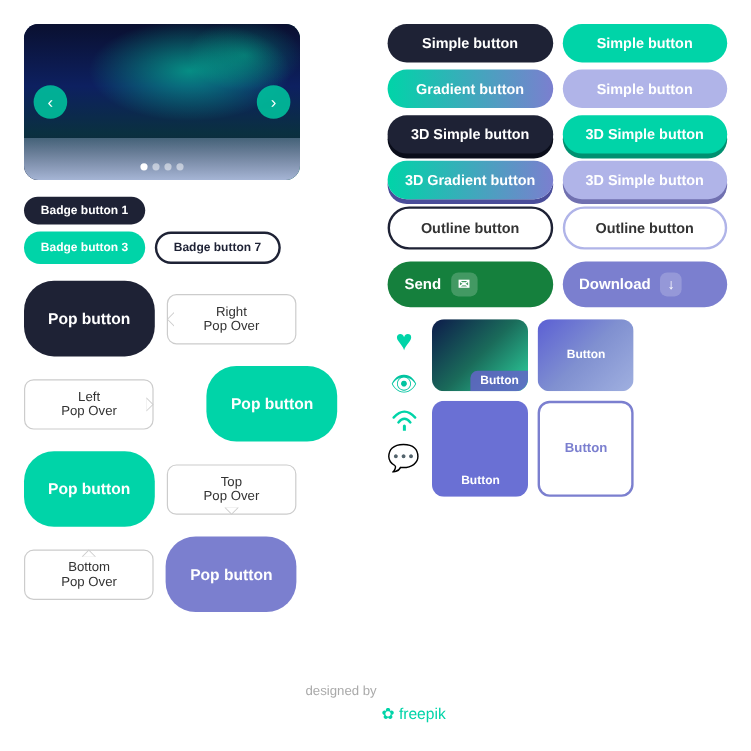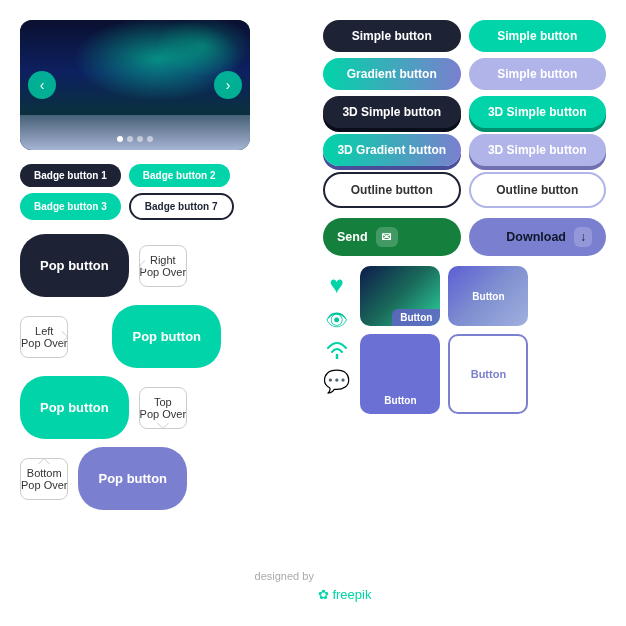--- a/index.html
+++ b/index.html
@@ -128,21 +128,21 @@
       font-weight: 700;
       padding: 24px 20px;
     }
     .pop-dark { background: #1e2235; color: white; }
     .pop-teal { background: #00d4a8; color: white; }
     .pop-purple { background: #7b7fcf; color: white; }
 
     .popover-box {
       border: 1.5px solid #ccc;
       border-radius: 8px;
-      padding: 8px 0;
+      padding: 8px 30px;
       font-size: 11px;
       color: #333;
       background: white;
       text-align: center;
       position: relative;
       white-space: nowrap;
     }
     .popover-box.right-pop::before {
       content: '';
       position: absolute;
@@ -290,21 +290,21 @@
       cursor: pointer;
       border-radius: 25px;
       font-size: 12.5px;
       font-weight: 600;
       padding: 9px 14px;
       display: flex;
       align-items: center;
       gap: 8px;
     }
     .action-btn-teal { background: #15803d; color: white; }
-    .action-btn-purple { background: #7b7fcf; color: #0f172a; justify-content: flex-end; }
+    .action-btn-purple { background: #7b7fcf; color: #ffffff; }
     .action-icon {
       background: rgba(255,255,255,0.2);
       border-radius: 6px;
       padding: 3px 6px;
       font-size: 12px;
     }
 
     
     .bottom-section {
       display: flex;
@@ -443,21 +443,20 @@
           <div class="dot"></div>
           <div class="dot"></div>
           <div class="dot"></div>
         </div>
       </div>
     </div>
 
     <div class="badge-section">
       <div class="badge-row">
         <button class="badge-btn badge-dark">Badge button 1</button>
-        <button class="badge-btn badge-teal">Badge button 2</button>
       </div>
       <div class="badge-row">
         <button class="badge-btn badge-teal">Badge button 3</button>
         <button class="badge-btn badge-outline">Badge button 7</button>
       </div>
     </div>
 
     <div class="pop-section">
 
       <div class="pop-row">

